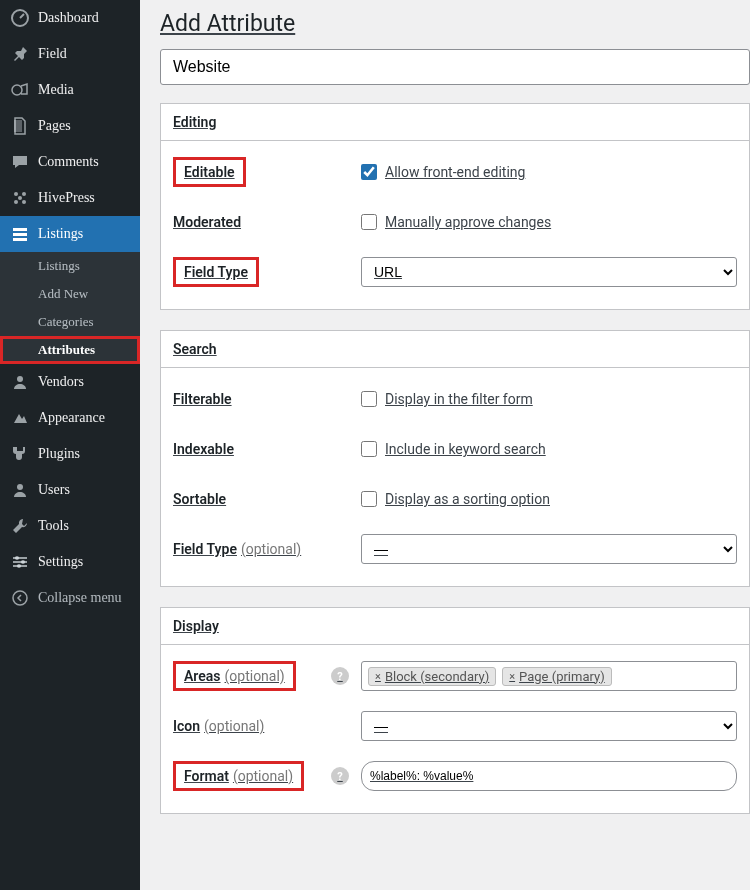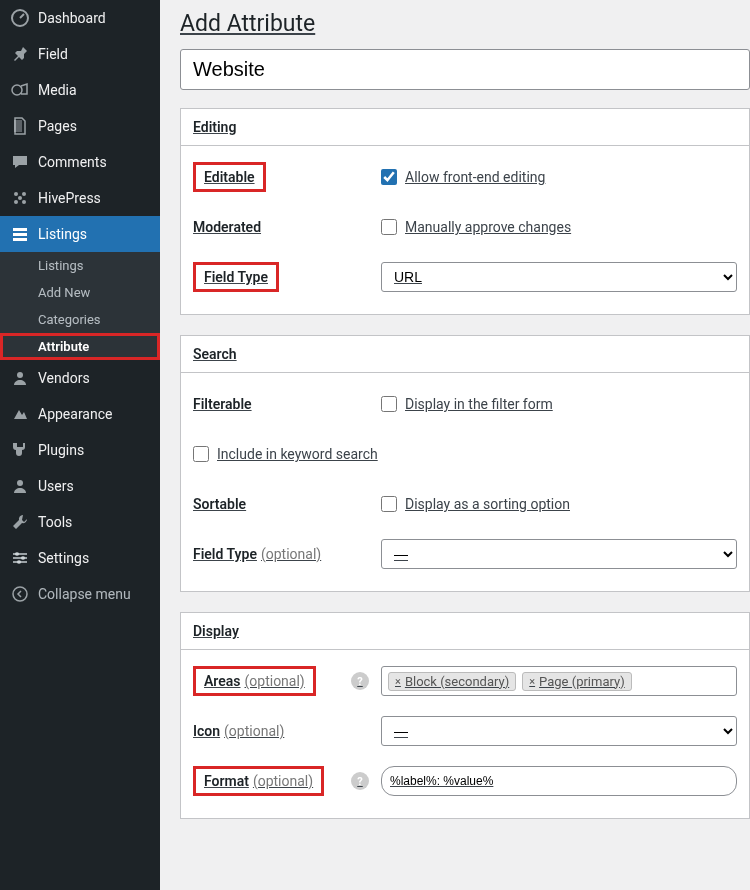--- a/index.html
+++ b/index.html
@@ -1,33 +1,33 @@
 <!DOCTYPE html>
 <html><head>
   <meta charset="utf-8">
   <style>
     * { box-sizing: border-box; margin: 0; padding: 0; }
     body { font-family: -apple-system, BlinkMacSystemFont, "Segoe UI", Roboto, sans-serif; font-size: 13px; color: #3c434a; background: #f0f0f1; display: flex; width: 750px; height: 890px; overflow: hidden; }
     
     
-    .sidebar { width: 160px; background: #1d2327; color: #f0f0f1; flex-shrink: 0; height: 100%; }
+    .sidebar { width: 140px; background: #1d2327; color: #f0f0f1; flex-shrink: 0; height: 100%; font-family: Liberation Serif, serif; }
     .menu-item { display: flex; align-items: center; padding: 8px 10px; color: #f0f0f1; cursor: pointer; font-size: 14px; }
     .menu-item .icon { width: 20px; height: 20px; margin-right: 8px; display: inline-flex; align-items: center; justify-content: center; }
     .menu-item.active { background: #2271b1; color: #fff; position: relative; }
     .menu-item.active::after { content: ""; position: absolute; right: -8px; top: 50%; transform: translateY(-50%); border: 8px solid transparent; border-right-color: #f0f0f1; }
     .submenu { background: #2c3338; }
     .submenu-item { padding: 6px 12px 6px 38px; color: rgba(240,246,252,.7); font-size: 13px; cursor: pointer; }
     .submenu-item.current { color: #fff; font-weight: 600; }
     .submenu-item.highlighted { border: 3px solid #d92626; padding: 3px 9px 3px 35px; }
     .collapse { color: rgba(240,246,252,.7); }
     
     
     .main { flex: 1; padding: 10px 0 0 20px; overflow: hidden; text-decoration: underline; }
     .page-title { font-size: 23px; font-weight: 400; color: #1d2327; margin-bottom: 12px; }
-    .name-input { width: 100%; padding: 8px 12px; font-size: 20px; border: 1px solid #8c8f94; border-radius: 3px; margin-bottom: 18px; }
+    .name-input { width: 100%; padding: 8px 12px; font-size: 16px; border: 1px solid #8c8f94; border-radius: 3px; margin-bottom: 18px; }
     
     .postbox { background: #fff; border: 1px solid #c3c4c7; margin-bottom: 20px; }
     .postbox-header { padding: 10px 12px; border-bottom: 1px solid #c3c4c7; font-size: 14px; font-weight: 600; color: #1d2327; }
     .postbox-body { padding: 6px 12px 12px 12px; }
     
     .form-row { display: flex; align-items: center; min-height: 50px; padding: 4px 0; }
     .form-label { width: 188px; flex-shrink: 0; font-weight: 600; font-size: 14px; color: #1d2327; display: flex; align-items: center; }
     .form-label .optional { font-weight: 400; color: #777; margin-left: 4px; }
     .form-label.highlighted { }
     .form-label.highlighted .box { border: 3px solid #d92626; padding: 4px 8px; display: inline-flex; align-items: center; }
@@ -114,21 +114,21 @@
           <rect x="3" y="9" width="14" height="3"></rect>
           <rect x="3" y="14" width="14" height="3"></rect>
         </svg>
       </span>
     <span>Listings</span>
   </div>
   <div class="submenu">
     <div class="submenu-item">Listings</div>
     <div class="submenu-item">Add New</div>
     <div class="submenu-item">Categories</div>
-    <div class="submenu-item current highlighted">Attribute</div>
+    <div class="submenu-item current highlighted">Attributes</div>
   </div>
   <div class="menu-item">
     <span class="icon">
         <svg width="20" height="20" viewBox="0 0 20 20" fill="rgba(240,246,252,.6)">
           <circle cx="10" cy="7" r="3"></circle>
           <path d="M4 17c0-3 3-5 6-5s6 2 6 5z"></path>
         </svg>
       </span>
     <span>Vendors</span>
   </div>
@@ -235,20 +235,21 @@
       <div class="form-row">
         <div class="form-label">Filterable</div>
         <div class="form-control">
           <div class="checkbox-wrap">
             <input type="checkbox" style="">
             <label>Display in the filter form</label>
           </div>
         </div>
       </div>
       <div class="form-row">
+        <div class="form-label">Indexable</div>
         <div class="form-control">
           <div class="checkbox-wrap">
             <input type="checkbox" style="">
             <label>Include in keyword search</label>
           </div>
         </div>
       </div>
       <div class="form-row">
         <div class="form-label">Sortable</div>
         <div class="form-control">

